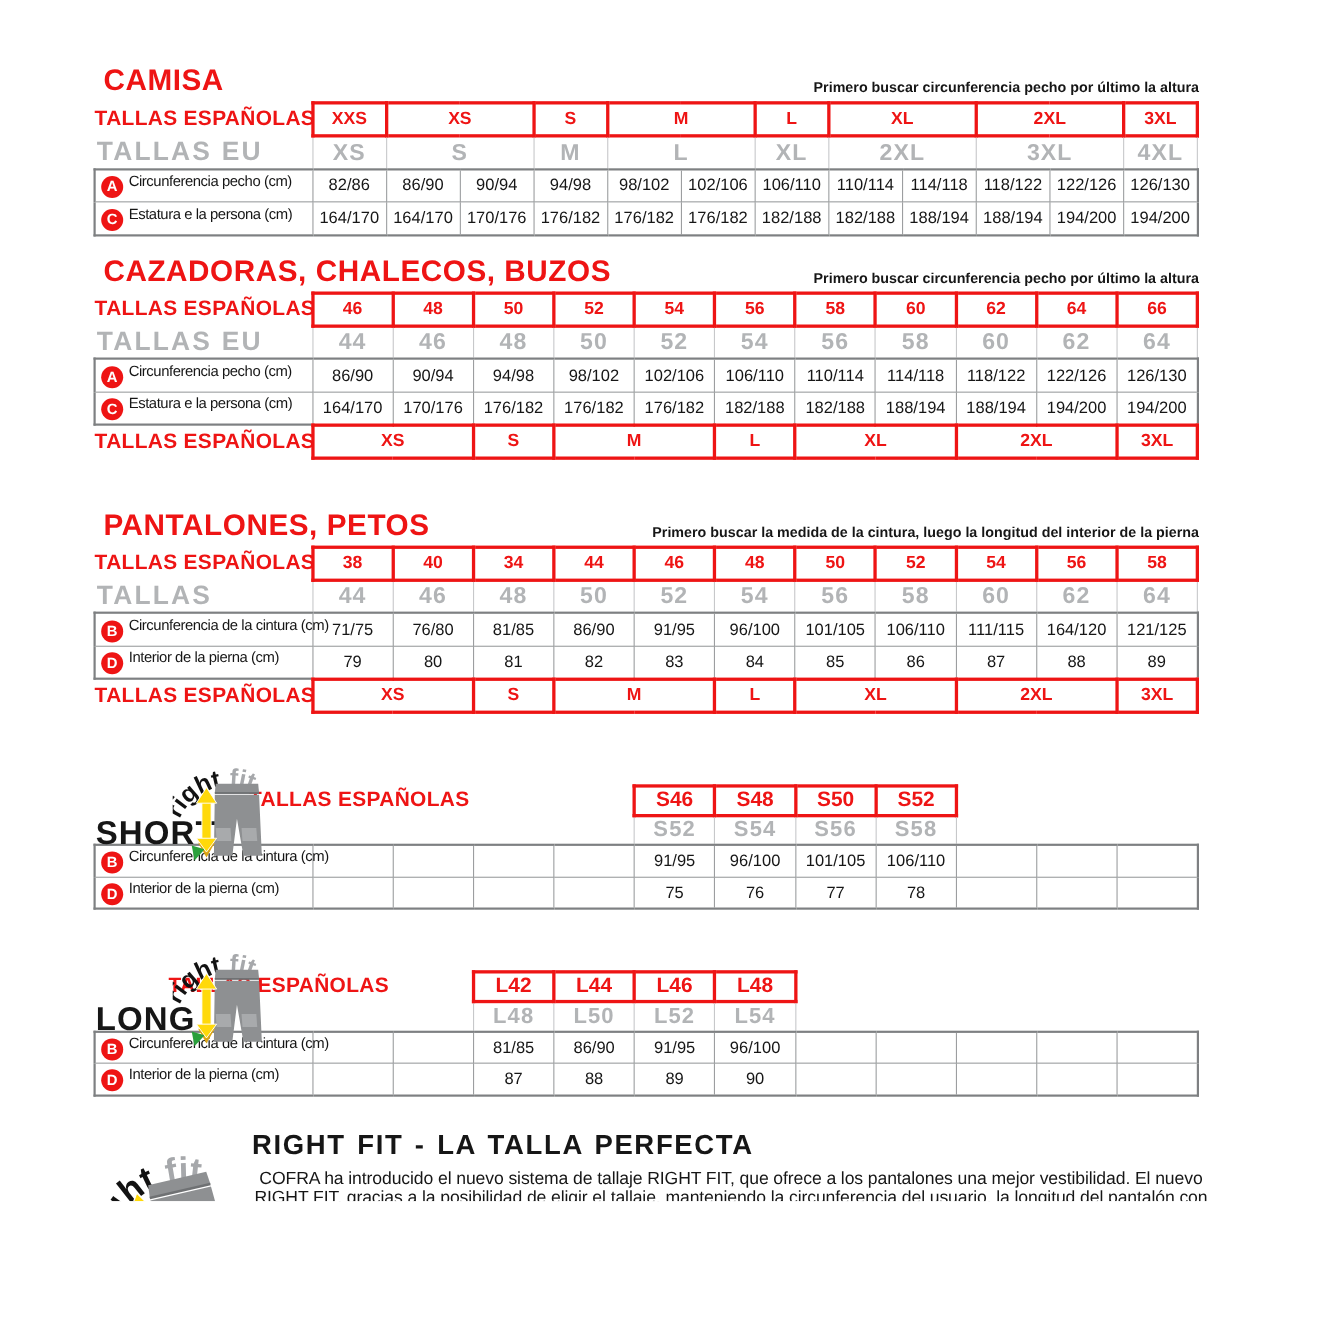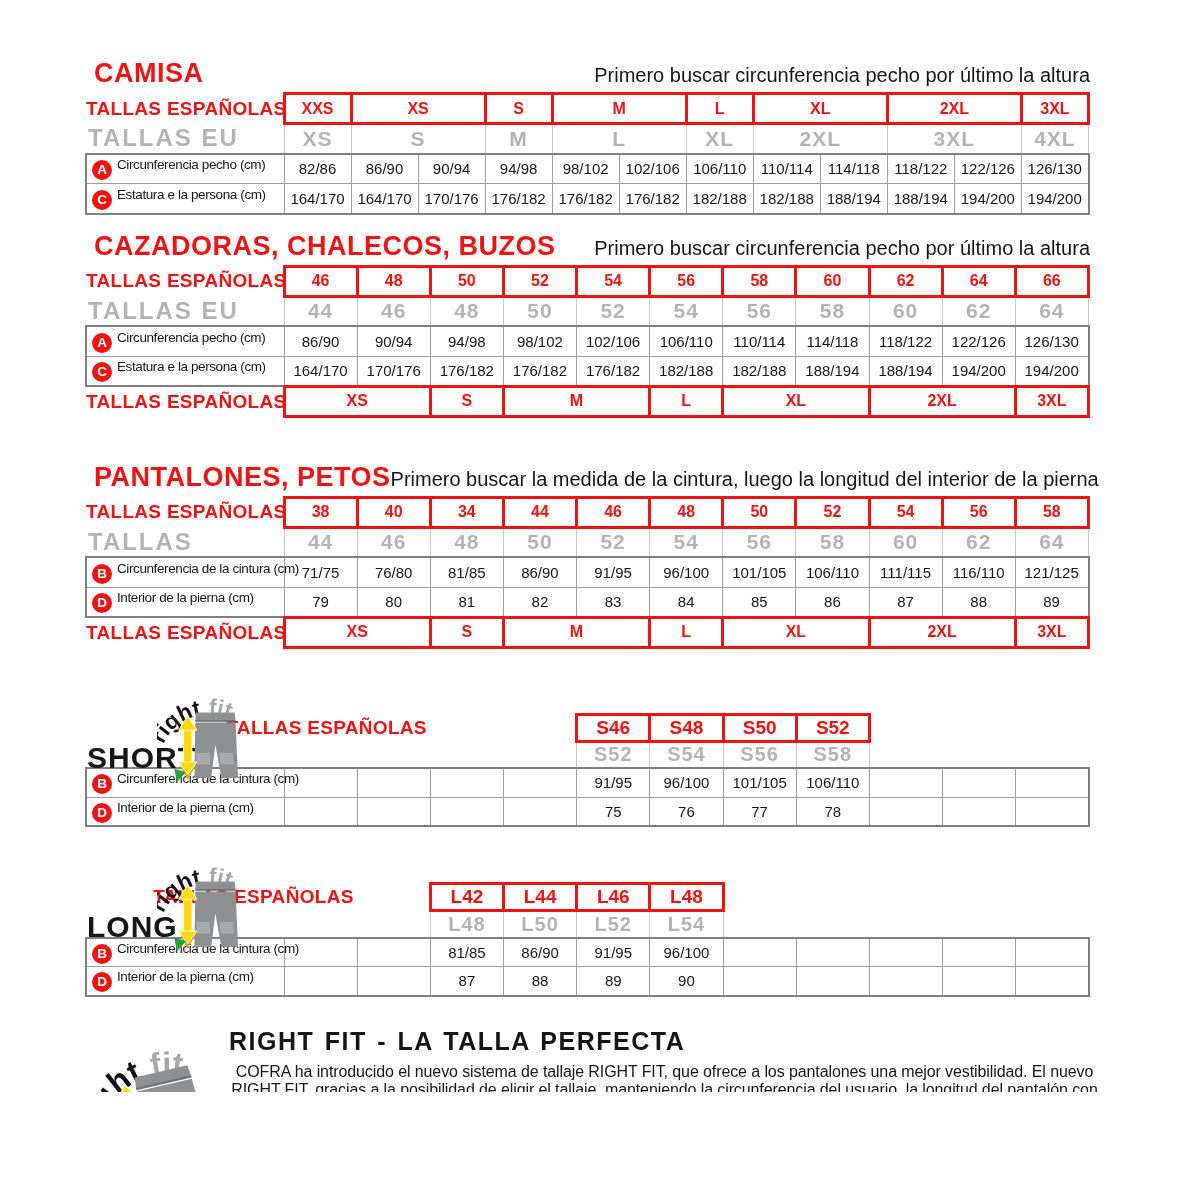--- a/index.html
+++ b/index.html
@@ -9,21 +9,21 @@
     --bdark:#7e8082;
     --ink:#161616;
   }
   *{box-sizing:border-box;margin:0;padding:0;}
   body{background:#fff;font-family:"Liberation Sans",sans-serif;color:var(--ink);}
   .page{position:relative;width:1200px;height:1092px;background:#fff;overflow:hidden;padding:58px 0 0 85px;}
   .content{width:1005px;}
 
   .section-head{display:flex;justify-content:space-between;align-items:flex-end;margin-bottom:3px;}
   .sec-title{color:var(--red);font-size:27px;font-weight:bold;letter-spacing:.5px;padding-left:9px;white-space:nowrap;}
-  .sec-note{font-size:20px;color:var(--ink);padding-bottom:2px;white-space:nowrap;}
+  .sec-note{font-size:13px;color:var(--ink);padding-bottom:2px;white-space:nowrap;font-weight:bold;}
 
   table{border-collapse:collapse;table-layout:fixed;width:1005px;}
   td{padding:0;}
 
   .row-red td{height:30px;}
   .row-gray td{height:30px;margin-top:41px;}
   .row-data td{height:30px;}
   .t-fit .row-red td,.t-fit .row-gray td{height:27px;}
   .t-fit .row-data td{height:29px;}
 
@@ -290,21 +290,21 @@
               <td class="lab-data"><span class="badge">B</span><span>Circunferencia de la cintura (cm)</span></td>
               <td class="cell-data">71/75</td>
               <td class="cell-data">76/80</td>
               <td class="cell-data">81/85</td>
               <td class="cell-data">86/90</td>
               <td class="cell-data">91/95</td>
               <td class="cell-data">96/100</td>
               <td class="cell-data">101/105</td>
               <td class="cell-data">106/110</td>
               <td class="cell-data">111/115</td>
-              <td class="cell-data">116/110</td>
+              <td class="cell-data">164/120</td>
               <td class="cell-data">121/125</td>
             </tr>
             <tr class="row-data block-last">
               <td class="lab-data"><span class="badge">D</span><span>Interior de la pierna (cm)</span></td>
               <td class="cell-data">79</td>
               <td class="cell-data">80</td>
               <td class="cell-data">81</td>
               <td class="cell-data">82</td>
               <td class="cell-data">83</td>
               <td class="cell-data">84</td>

